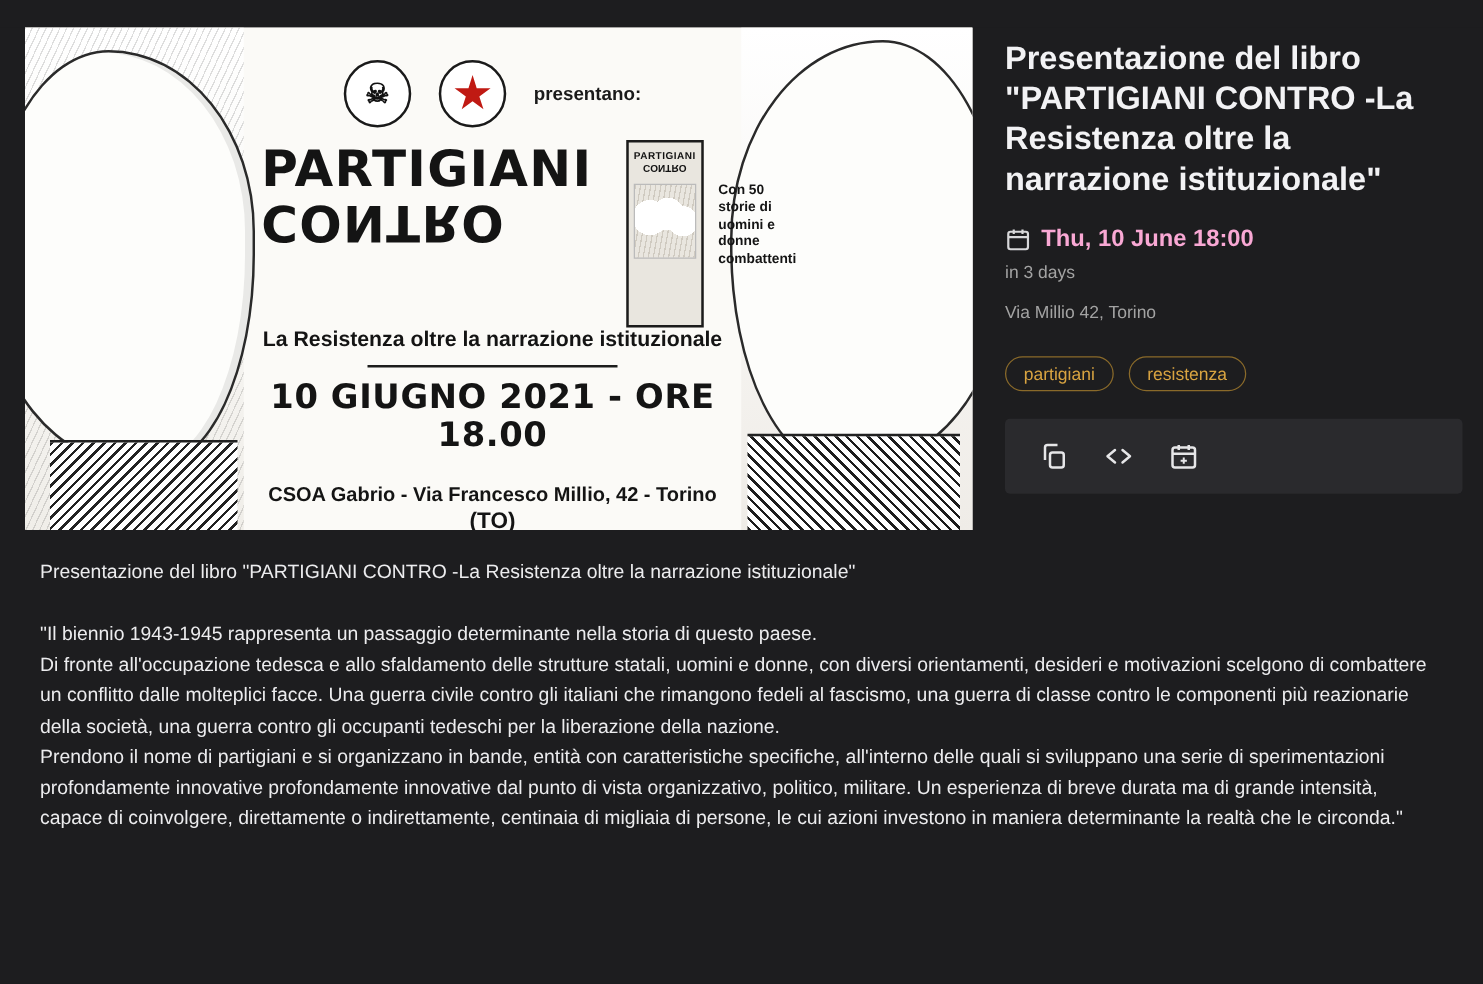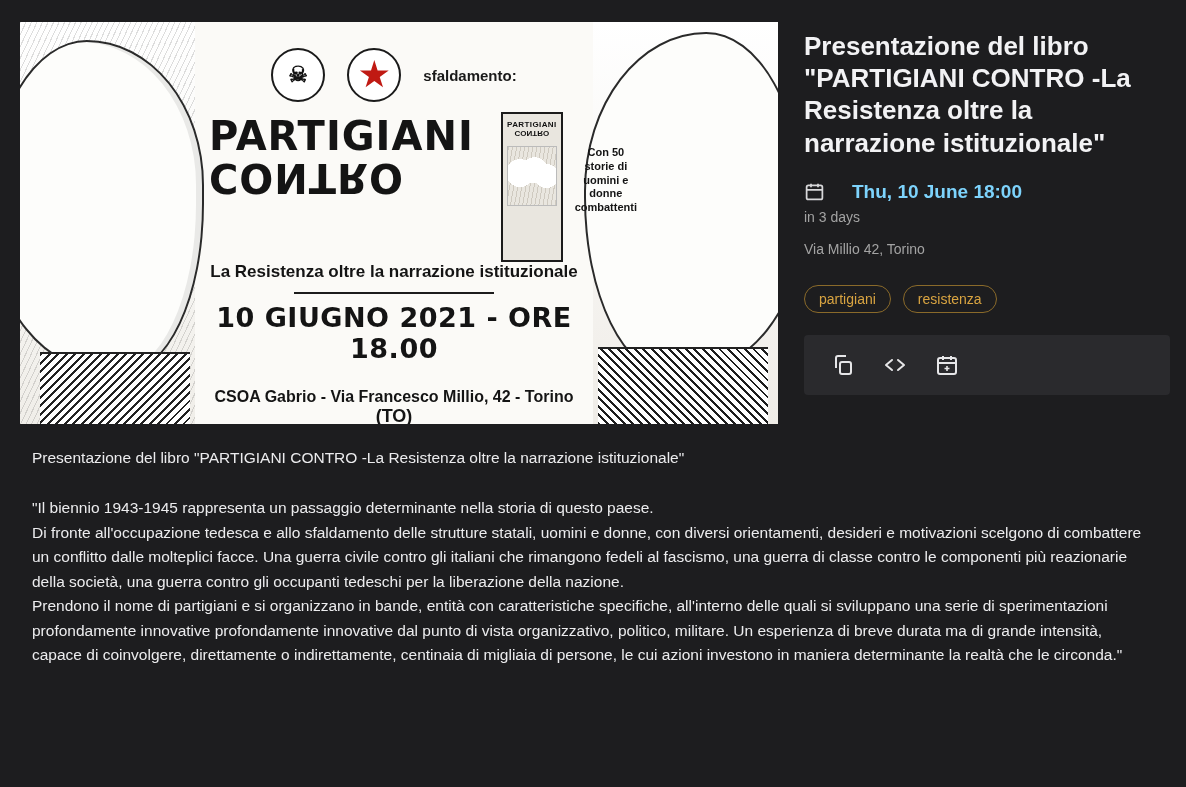--- a/index.html
+++ b/index.html
@@ -141,21 +141,21 @@
     margin-top: 8px; height: 60px;
     background:
       radial-gradient(circle at 25% 45%, #fff 0 14px, transparent 14px),
       radial-gradient(circle at 55% 40%, #fff 0 13px, transparent 13px),
       radial-gradient(circle at 80% 50%, #fff 0 12px, transparent 12px),
       repeating-linear-gradient(100deg, #cfcac0 0 1px, #e9e6df 1px 4px);
     border: 1px solid #bbb;
   }
   .book-note {
     font-size: 11px; font-weight: bold; line-height: 1.25;
-    text-align: center; margin-top: 44px; margin-left: 6px;
+    text-align: left; margin-top: 44px; margin-left: 6px;
   }
   .poster-sub {
     font-size: 17px; font-weight: bold; 
   }
   .poster-rule { width: 200px; height:2px; background:#1c1c1c; margin: 10px auto 8px; }
   .poster-date {
     font-family: "DejaVu Sans", sans-serif;
     font-size: 27px; font-weight: bold; letter-spacing: .5px;
   }
   .poster-place {
@@ -171,22 +171,22 @@
     min-width: 0;
   }
   .event-title {
     font-size: 26px;
     line-height: 1.24;
     font-weight: bold;
     color: #f2f2f4;
     margin: 0 0 22px 0;
   }
   .meta-row {
-    display: flex; align-items: center; gap: 27px;
-    font-size: 19px; font-weight: bold; color: #7dd3fc;
+    display: flex; align-items: center; gap: 8px;
+    font-size: 19px; font-weight: bold; color: #f9a8d4;
   }
   .meta-row .ico { color: #d8d8da; display: flex; }
   .meta-sub {
     font-size: 14px; color: #a3a3a3;
     margin: 6px 0 16px 0;
   }
   .meta-sub.addr { margin-top: 8px; margin-bottom: 0; }
   .tags { display: flex; gap: 12px; margin-top: 28px; }
   .tag {
     border: 1px solid #8a6a2a;
@@ -242,21 +242,21 @@
         <div class="face-right"></div>
 
         <div class="poster-inner">
           <div class="logos">
             <div class="logo-circle">
               <span class="logo-skull">☠</span>
             </div>
             <div class="logo-circle red">
               <span class="logo-star"></span>
             </div>
-            <div class="presentano">sfaldamento:</div>
+            <div class="presentano">presentano:</div>
           </div>
 
           <div class="poster-mid">
             <div class="poster-mid-left">
               <div class="poster-title">
                 <span>PARTIGIANI</span>
                 <span class="flip">CONTRO</span>
               </div>
             </div>
             <div class="book">

